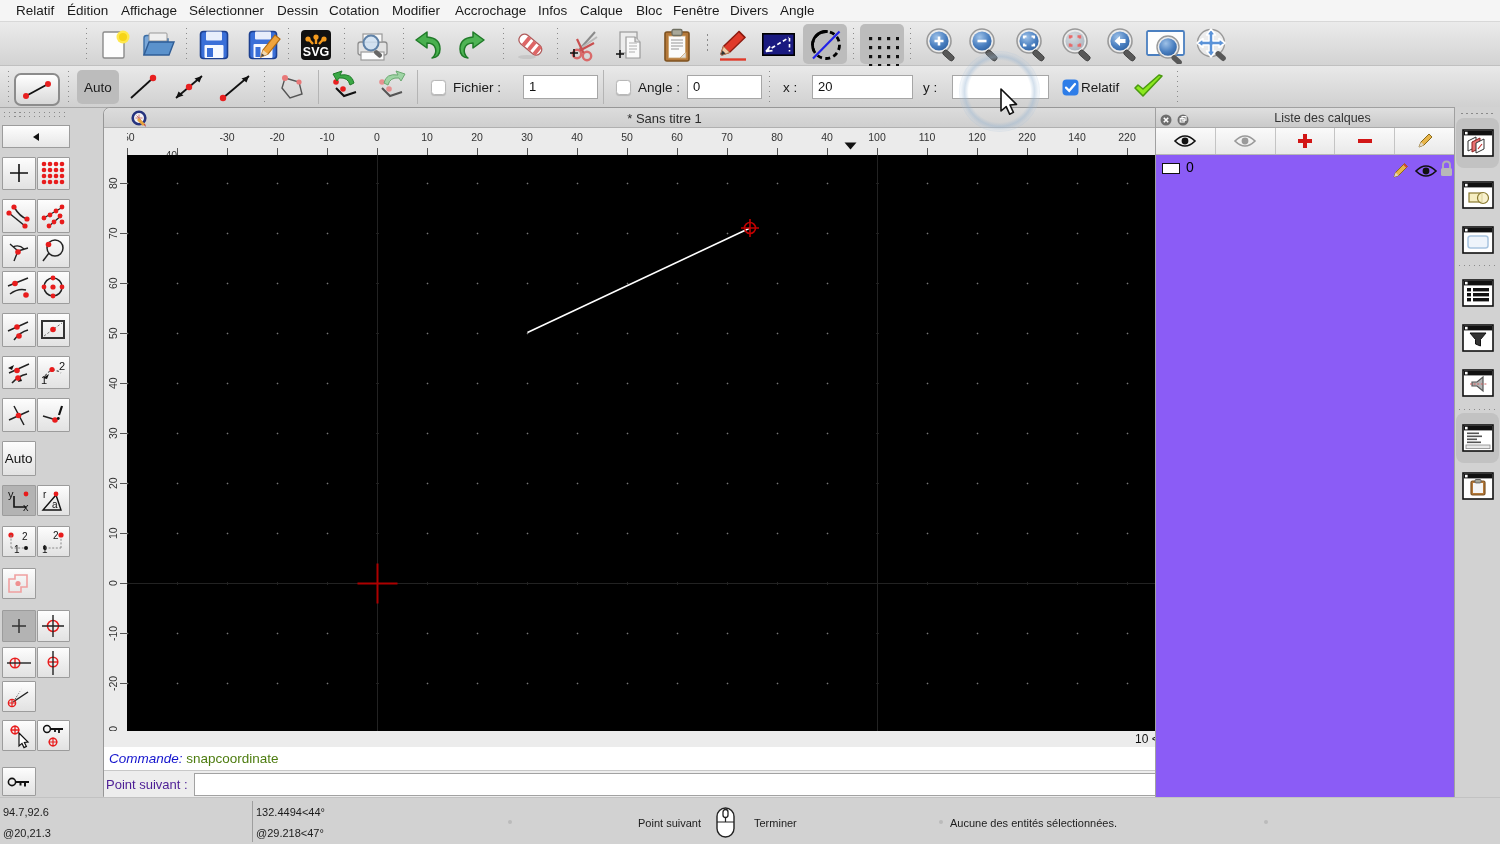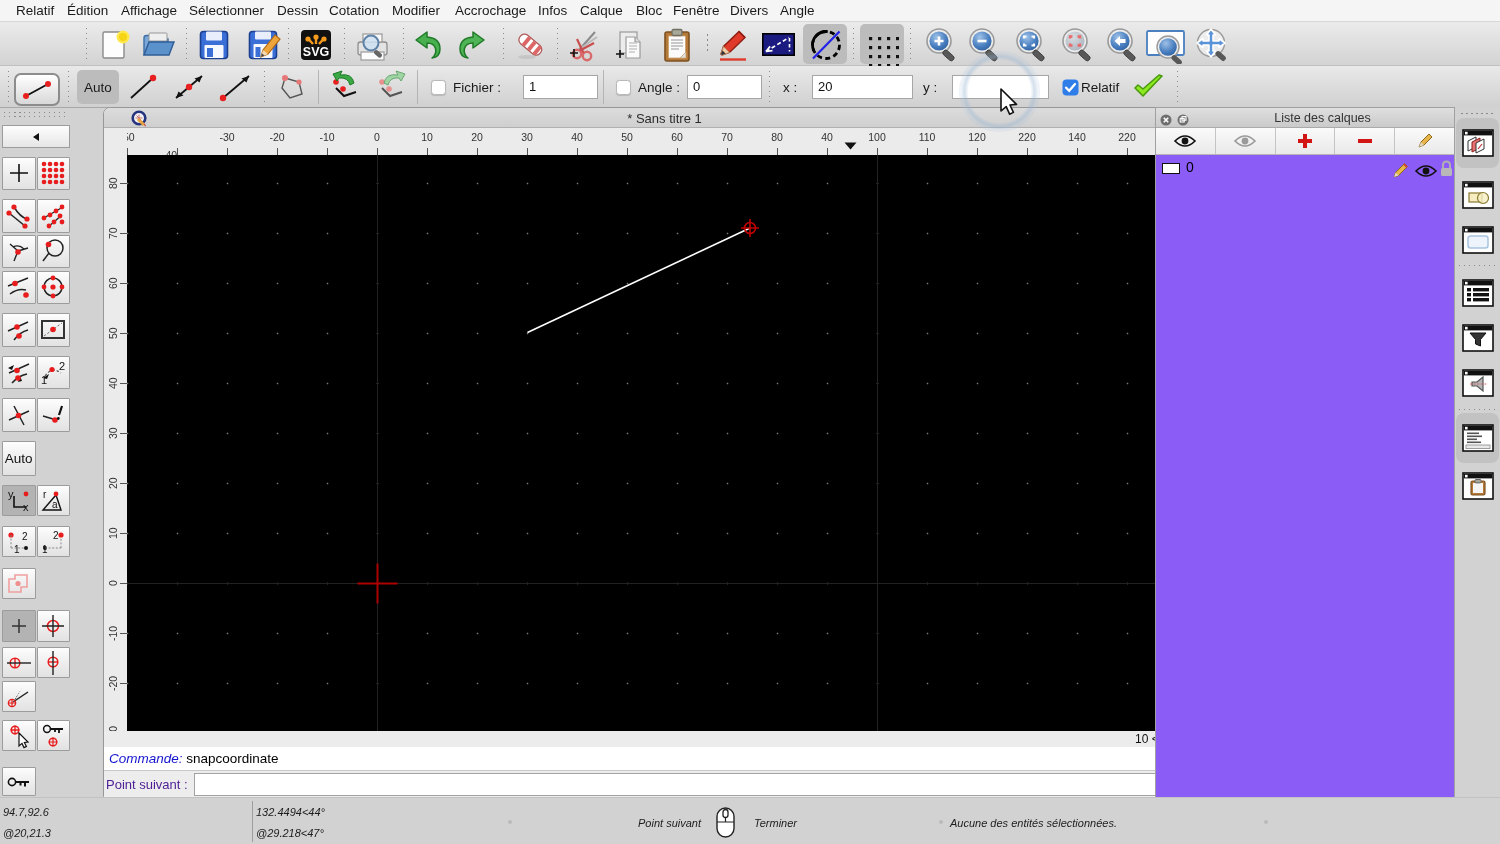--- a/index.html
+++ b/index.html
@@ -45,21 +45,21 @@
 #rpanel { left:1155px; top:107px; width:300px; height:691px; background:#8b5cf6; border:1px solid #a0a0a0; }
 #rptitle { left:0; top:0; width:298px; height:20px; background:linear-gradient(#dfdfdf,#cacaca); border-bottom:1px solid #aaa; }
 #rptools { left:0; top:20px; width:298px; height:27px; background:linear-gradient(#fafafa,#e9e9e9); border-bottom:1px solid #b6b6b6; display:flex; }
 #rptools .cell { flex:1; border-right:1px solid #c4c4c4; display:flex; align-items:center; justify-content:center; }
 #rptools .cell:last-child { border-right:none; }
 
 #rdock { left:1455px; top:107px; width:45px; height:691px; background:#d2d2d2; }
 .dbtn { position:absolute; left:3px; width:40px; height:42px; display:flex; align-items:center; justify-content:center; }
 .hdots { height:1px; background-image:repeating-linear-gradient(90deg,#8a8a8a 0 1.5px, transparent 1.5px 5px); }
 
-#sbar { left:0; top:797px; width:1500px; height:47px; background:#d2d2d2; border-top:1px solid #c2c2c2; font-size:11px; color:#1c1c1c;font-style:italic; }
+#sbar { left:0; top:797px; width:1500px; height:47px; background:#d2d2d2; border-top:1px solid #c2c2c2; font-size:11px; color:#1c1c1c; }
 #sbar div { position:absolute; }
 </style>
 </head>
 <body>
 
 <div id="menubar" class="abs">
 <span style="left:16px">Relatif</span>
 <span style="left:67px">Édition</span>
 <span style="left:121px">Affichage</span>
 <span style="left:189px">Sélectionner</span>
@@ -660,21 +660,21 @@
       <line x1="250.5" y1="408.5" x2="250.5" y2="448.5" stroke="#ad0000" stroke-width="2"></line>
       <line x1="400.5" y1="177.5" x2="623" y2="73" stroke="#fff" stroke-width="1.6"></line>
       <circle cx="623" cy="73" r="5.5" fill="none" stroke="#c00000" stroke-width="1.6"></circle>
       <path d="M623 64 L623 82 M614 73 L632 73" stroke="#c00000" stroke-width="1.6"></path>
     </svg>
   </div>
   <div id="vsb" class="abs">
       <div class="thumb"></div>
     </div>
   <div id="gsbar" class="abs">10 &lt; 100</div>
-  <div id="cmdhist" class="abs"><span style="color:#1414cd;font-style:italic">Commande:</span> <span style="color:#000000">snapcoordinate</span></div>
+  <div id="cmdhist" class="abs"><span style="color:#1414cd;font-style:italic">Commande:</span> <span style="color:#4d7c0f">snapcoordinate</span></div>
   <div id="cmdrow" class="abs">
     <div class="abs" style="left:2px;top:6px;font-size:13px;color:#4c1d95">Point suivant :</div>
     <div class="abs" style="left:90px;top:2px;width:964px;height:23px;background:#fff;border:1px solid #a2a2a2"></div>
     <div class="abs" style="left:1055px;top:2px;width:26px;height:23px;background:linear-gradient(#fdfdfd,#e8e8e8);border:1px solid #a2a2a2;display:flex;align-items:center;justify-content:center">
       <svg width="15" height="13" viewBox="0 0 15 13">
           <rect x="0.75" y="0.75" width="13.5" height="11.5" fill="#fff" stroke="#111" stroke-width="1.5"></rect>
           <rect x="1.5" y="1.5" width="12" height="5" fill="#111"></rect>
           <rect x="2.5" y="8.5" width="8" height="2.5" fill="#111"></rect>
         </svg>
     </div>

